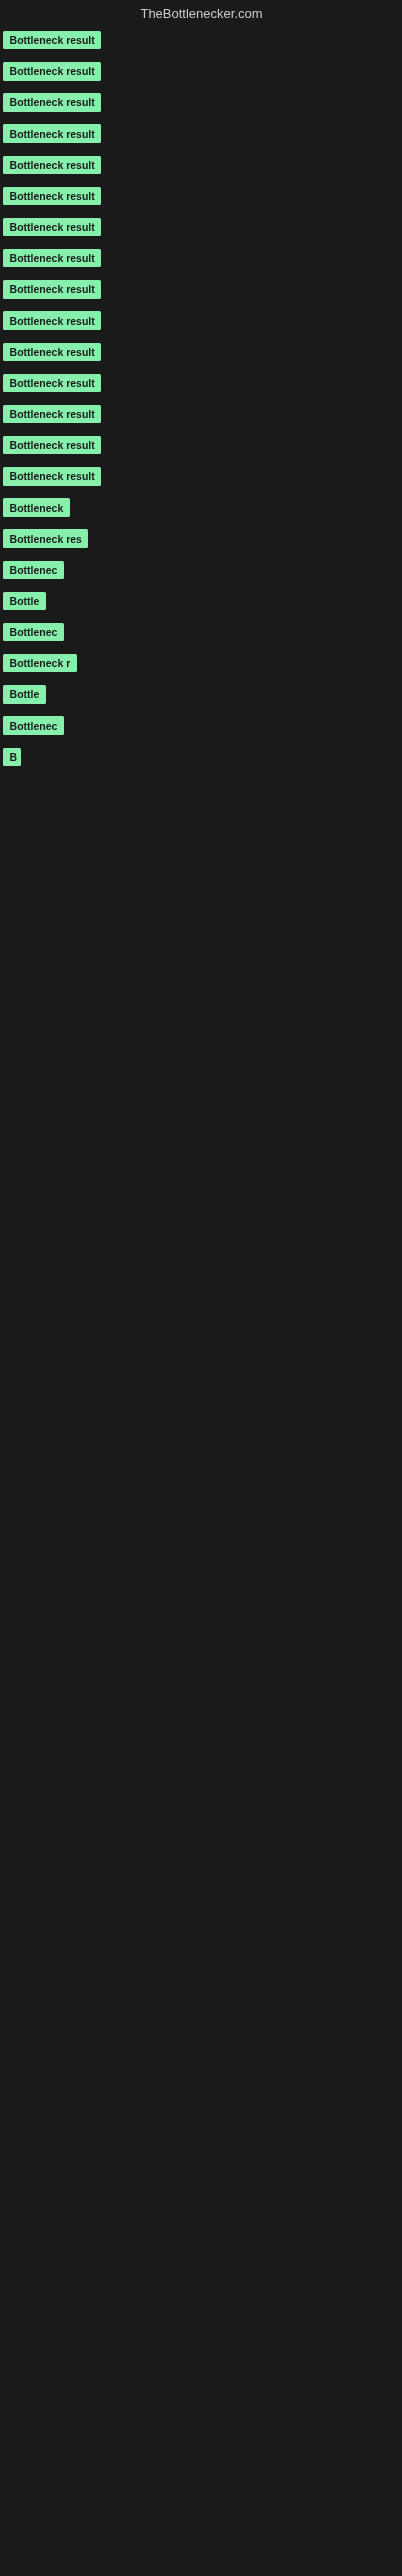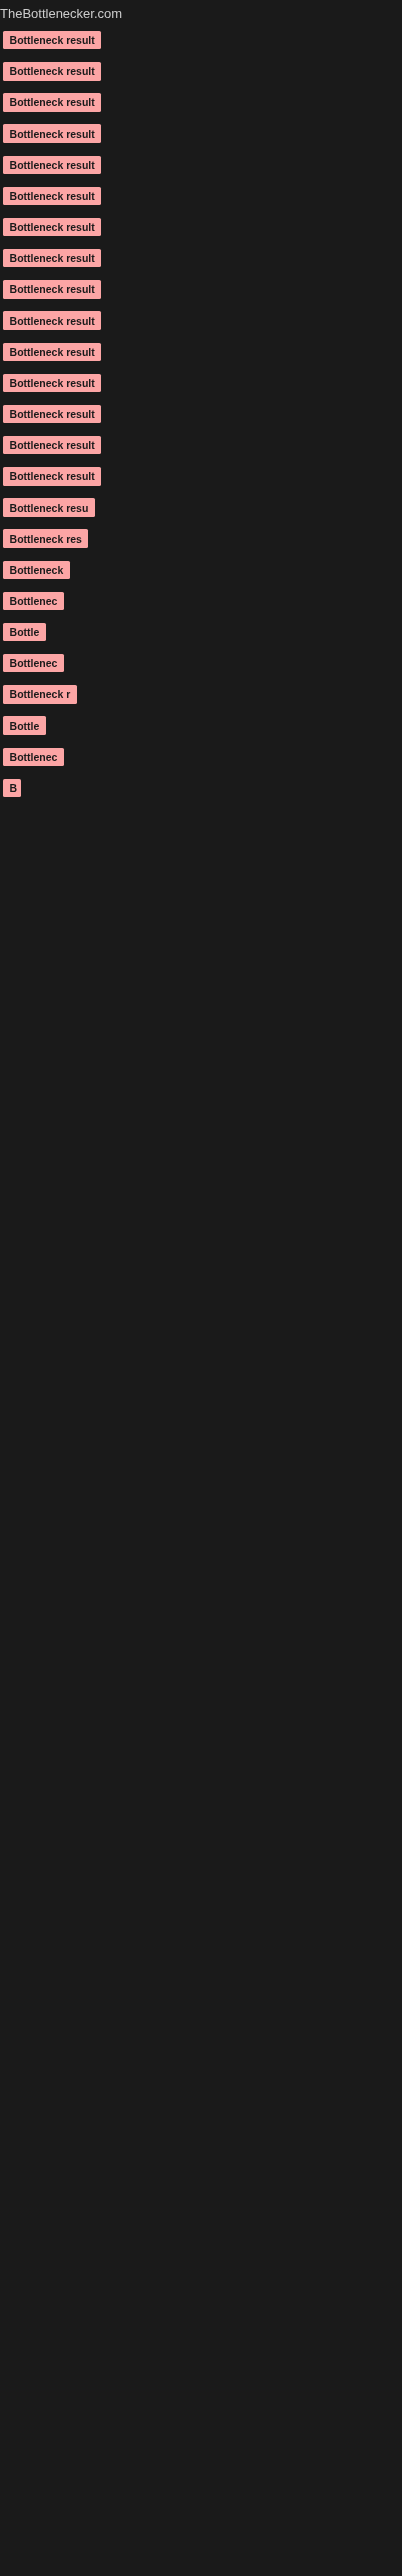--- a/index.html
+++ b/index.html
@@ -10,36 +10,36 @@
 
     body {
       width: 403px;
       min-height: 2576px;
       background-color: #1a1a1a;
       font-family: Arial, sans-serif;
       position: relative;
     }
 
     .site-title {
-      text-align: left;
+      text-align: center;
       color: #cccccc;
       font-size: 13px;
       padding: 6.4px 0 3.2px 0;
       font-weight: normal;
     }
 
     .bottleneck-item {
       margin: 0 0 0 0;
       padding: 6.4px 3.2px;
       display: flex;
       align-items: center;
     }
 
     .bottleneck-badge {
-      background-color: #fca5a5;
+      background-color: #86efac;
       color: #1a1a1a;
       font-size: 10.5px;
       font-weight: bold;
       padding: 3.2px 6.4px;
       border-radius: 1.6px;
       white-space: nowrap;
       overflow: hidden;
       display: inline-block;
     }
   </style>
@@ -90,27 +90,24 @@
     <div class="bottleneck-item">
       <span class="bottleneck-badge" style="max-width: 129px;">Bottleneck result</span>
     </div>
     <div class="bottleneck-item">
       <span class="bottleneck-badge" style="max-width: 129px;">Bottleneck result</span>
     </div>
     <div class="bottleneck-item">
       <span class="bottleneck-badge" style="max-width: 129px;">Bottleneck result</span>
     </div>
     <div class="bottleneck-item">
-      <span class="bottleneck-badge" style="max-width: 117px;">Bottleneck resu</span>
+      <span class="bottleneck-badge" style="max-width: 76px;">Bottleneck</span>
     </div>
     <div class="bottleneck-item">
       <span class="bottleneck-badge" style="max-width: 105px;">Bottleneck res</span>
-    </div>
-    <div class="bottleneck-item">
-      <span class="bottleneck-badge" style="max-width: 76px;">Bottleneck</span>
     </div>
     <div class="bottleneck-item">
       <span class="bottleneck-badge" style="max-width: 71px;">Bottlenec</span>
     </div>
     <div class="bottleneck-item">
       <span class="bottleneck-badge" style="max-width: 55px;">Bottle</span>
     </div>
     <div class="bottleneck-item">
       <span class="bottleneck-badge" style="max-width: 71px;">Bottlenec</span>
     </div>

